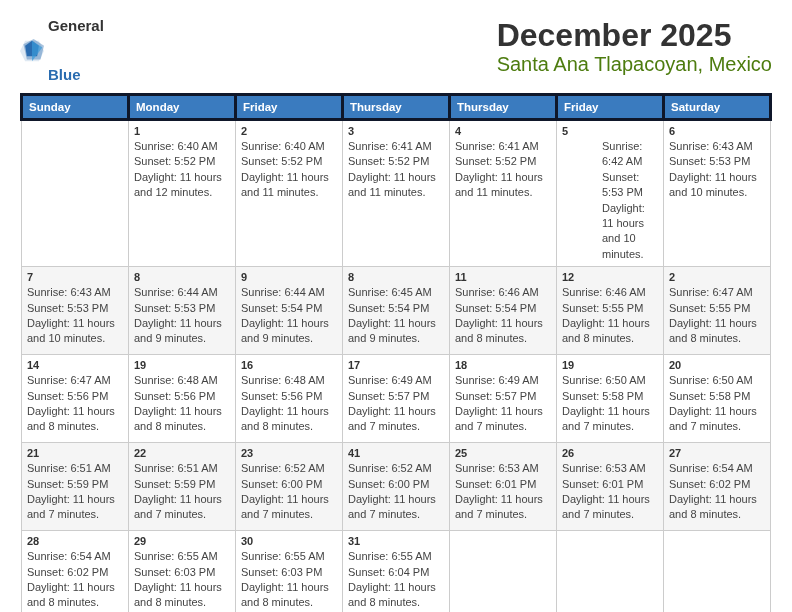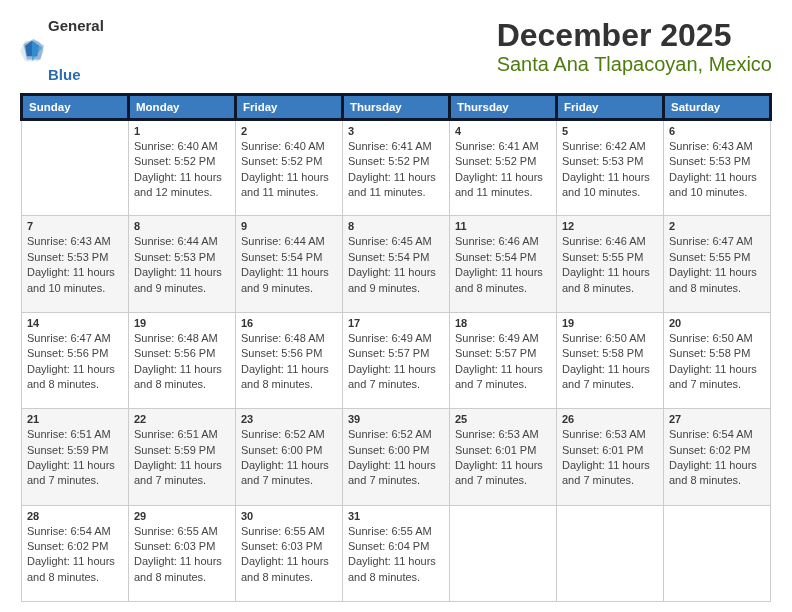--- a/index.html
+++ b/index.html
@@ -170,21 +170,21 @@
           </td>
           <td>
             <span class="day-number">4</span>
             <div class="day-info" style="white-space: pre-line;">Sunrise: 6:41 AM
 Sunset: 5:52 PM
 Daylight: 11 hours
 and 11 minutes.</div>
           </td>
           <td>
             <span class="day-number">5</span>
-            <div class="day-info" style="white-space: pre-line;">Sunrise: 6:42 AM
+            <div class="day-info" style="white-space: pre-line; margin-left: 40px;">Sunrise: 6:42 AM
 Sunset: 5:53 PM
 Daylight: 11 hours
 and 10 minutes.</div>
           </td>
           <td>
             <span class="day-number">6</span>
             <div class="day-info" style="white-space: pre-line;">Sunrise: 6:43 AM
 Sunset: 5:53 PM
 Daylight: 11 hours
 and 10 minutes.</div>
@@ -308,21 +308,21 @@
 and 7 minutes.</div>
           </td>
           <td>
             <span class="day-number">23</span>
             <div class="day-info" style="white-space: pre-line;">Sunrise: 6:52 AM
 Sunset: 6:00 PM
 Daylight: 11 hours
 and 7 minutes.</div>
           </td>
           <td>
-            <span class="day-number">39</span>
+            <span class="day-number">41</span>
             <div class="day-info" style="white-space: pre-line;">Sunrise: 6:52 AM
 Sunset: 6:00 PM
 Daylight: 11 hours
 and 7 minutes.</div>
           </td>
           <td>
             <span class="day-number">25</span>
             <div class="day-info" style="white-space: pre-line;">Sunrise: 6:53 AM
 Sunset: 6:01 PM
 Daylight: 11 hours

